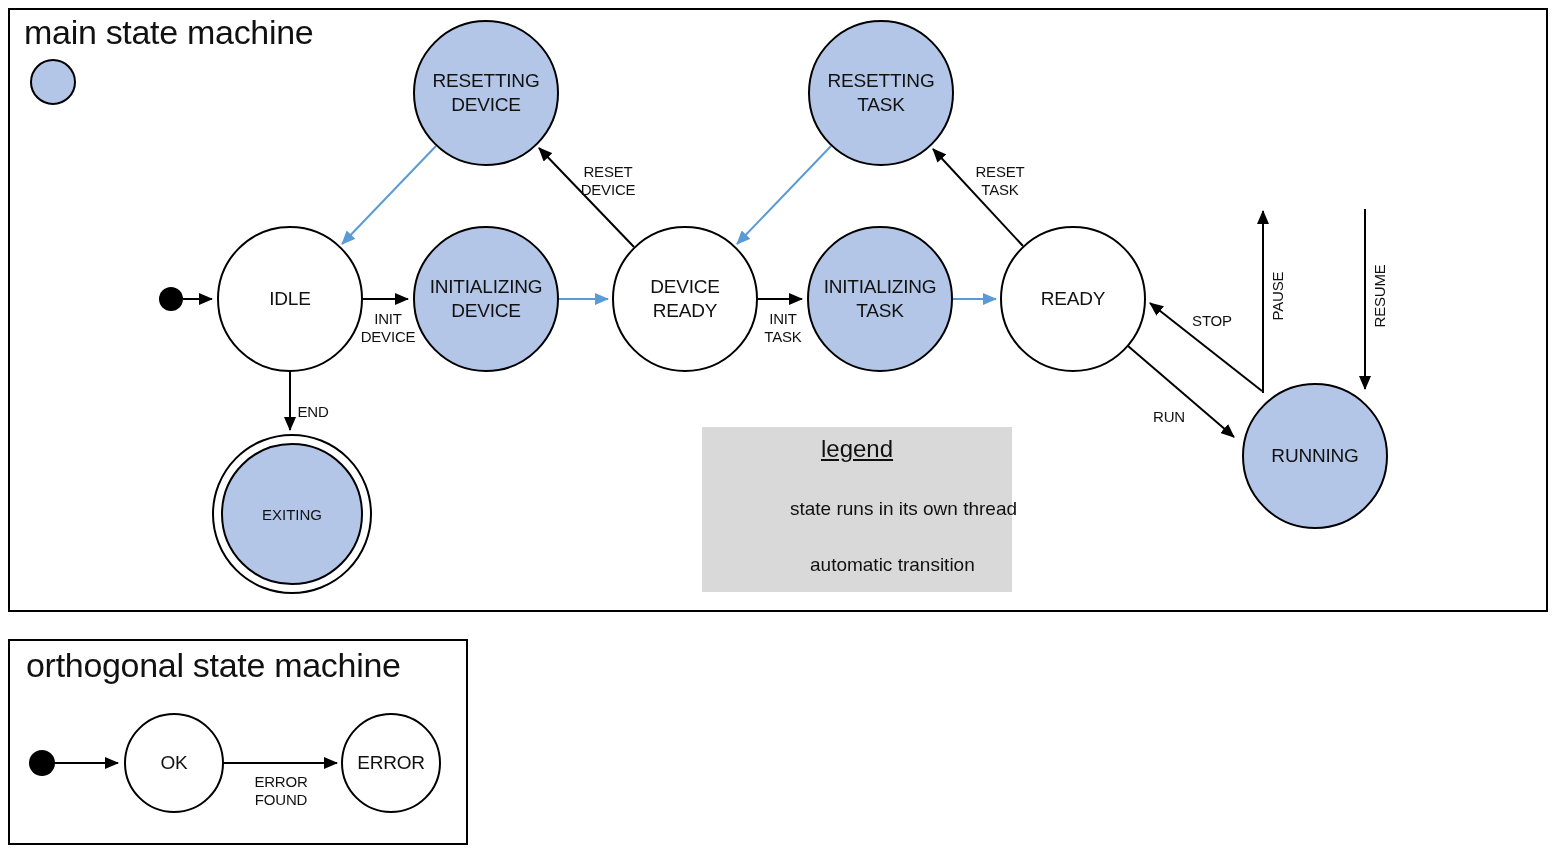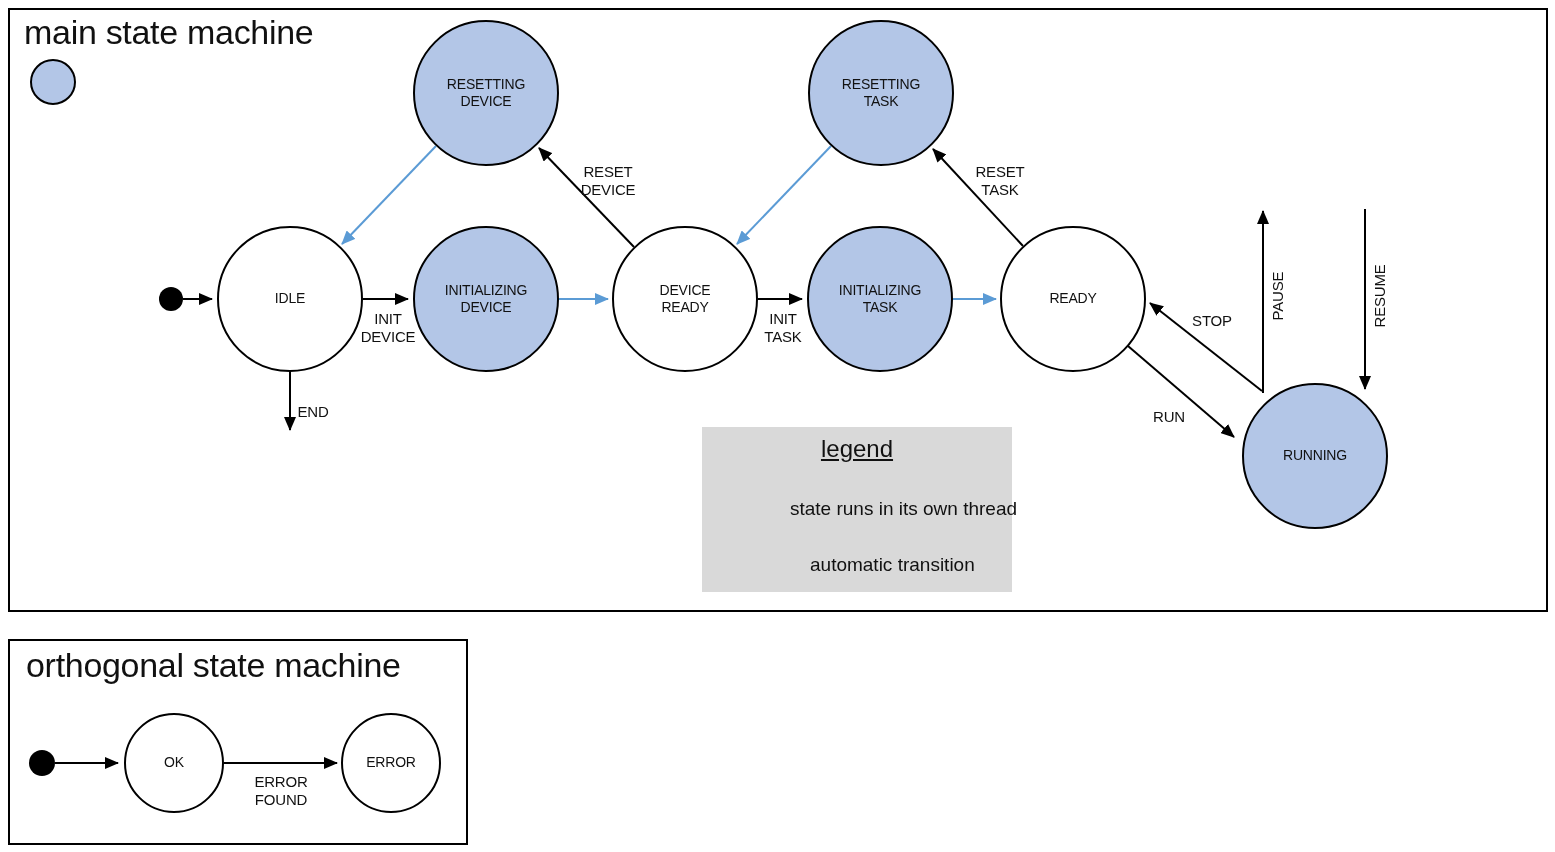--- a/index.html
+++ b/index.html
@@ -6,21 +6,21 @@
   body { font-family:"Liberation Sans", sans-serif; color:#111; }
   #canvas { position:relative; width:1555px; height:852px; background:#fff; overflow:hidden; }
 
   .frame { position:absolute; border:2px solid #000; background:transparent; box-sizing:border-box; }
   .frame-title { position:absolute; font-size:34px; letter-spacing:-0.3px; color:#111; white-space:nowrap; }
 
   #arrow-layer { position:absolute; left:0; top:0; width:1555px; height:852px; }
 
   .state { position:absolute; box-sizing:border-box; border:2px solid #000; border-radius:50%;
            display:flex; align-items:center; justify-content:center; text-align:center;
-           font-size:14px; line-height:1.25; letter-spacing:-0.2px; white-space:pre-line; }
+           font-size:19px; line-height:1.25; letter-spacing:-0.2px; white-space:pre-line; }
   .state.white { background:#ffffff; }
   .state.blue  { background:#b3c6e7; }
   .final-outer { position:absolute; box-sizing:border-box; border:2px solid #000; border-radius:50%; background:#fff; }
   .final-inner { position:absolute; box-sizing:border-box; border:2px solid #000; border-radius:50%; background:#b3c6e7;
                  display:flex; align-items:center; justify-content:center; text-align:center; font-size:15px; }
   .dot { position:absolute; border-radius:50%; background:#000; }
 
   .tlabel { position:absolute; transform:translate(-50%,-50%); font-size:15px; line-height:1.2;
             text-align:center; white-space:pre-line; letter-spacing:-0.2px; }
   .tlabel.vert { transform:translate(-50%,-50%) rotate(-90deg); white-space:nowrap; }
@@ -99,20 +99,25 @@
     <span>INITIALIZING
 TASK</span>
   </div>
   <div class="state white" style="left:1000px; top:226px; width:146px; height:146px;">
     <span>READY</span>
   </div>
   <div class="state blue" style="left:1242px; top:383px; width:146px; height:146px;text-align:right;">
     <span>RUNNING</span>
   </div>
 
+  <div class="final-outer" style="left:212px; top:434px; width:160px; height:160px;">
+    <div class="final-inner" style="left:7px; top:7px; width:142px; height:142px;">
+      <span>EXITING</span>
+    </div>
+  </div>
 
   <div class="state white" style="left:124px; top:713px; width:100px; height:100px;">
     <span>OK</span>
   </div>
   <div class="state white" style="left:341px; top:713px; width:100px; height:100px;">
     <span>ERROR</span>
   </div>
 
   <div class="tlabel" style="left:388px; top:328px;">INIT
 DEVICE</div>

